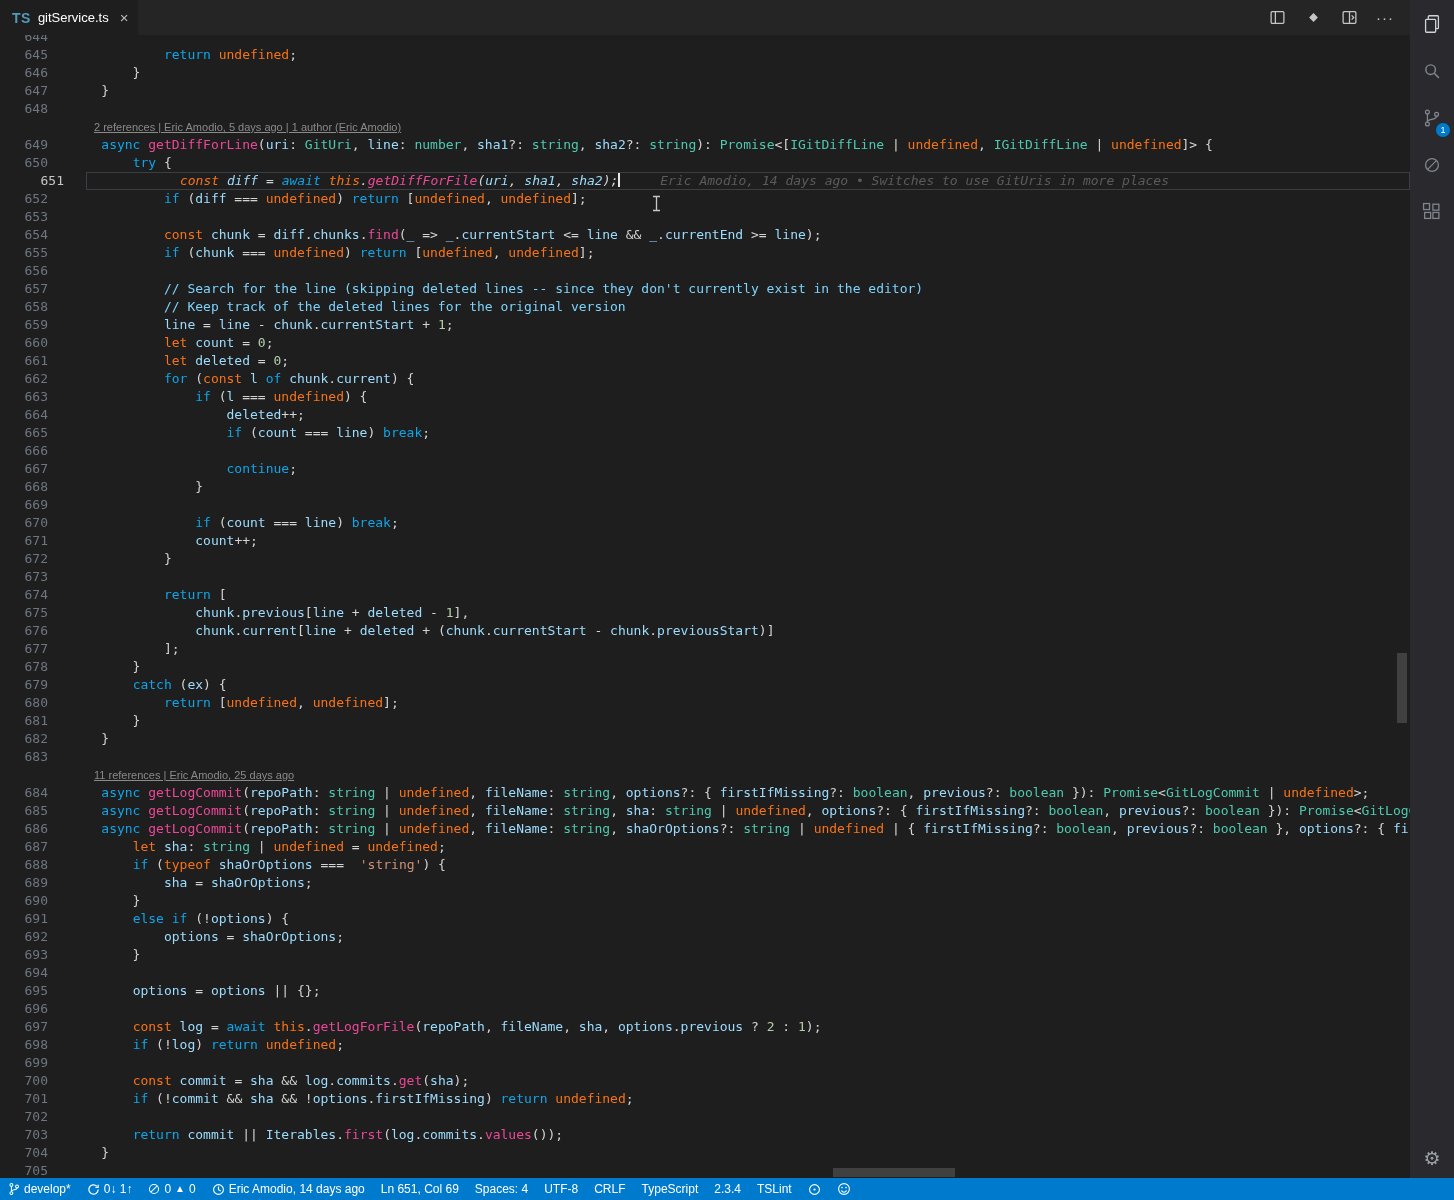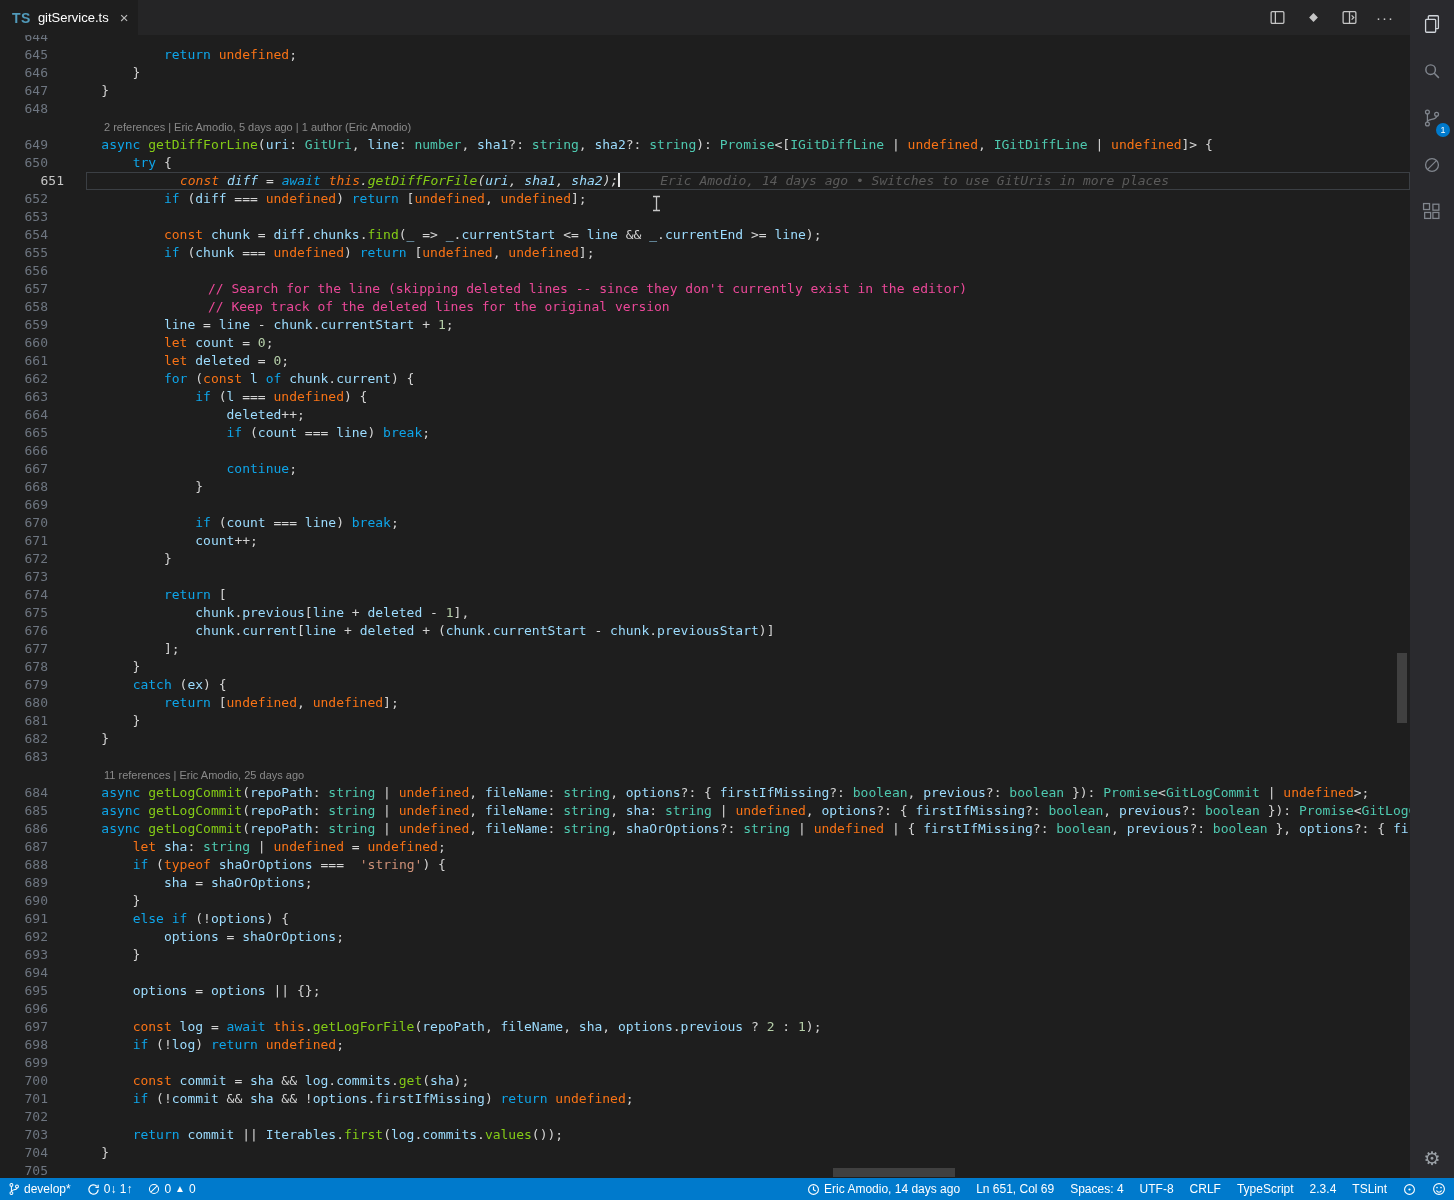--- a/index.html
+++ b/index.html
@@ -22,54 +22,54 @@
   
   .editor{position:absolute;top:35px;left:0;right:44px;bottom:22px;overflow:hidden;background:#1e1e1e;}
   .rows{margin-top:-7px;}
   .row{display:flex;height:18px;line-height:18px;white-space:pre;
        font-family:"DejaVu Sans Mono","Liberation Mono",monospace;font-size:13px;}
   .ln{flex:0 0 70px;box-sizing:border-box;padding-right:22px;text-align:right;color:#6e7681;
       font-family:"DejaVu Sans Mono","Liberation Mono",monospace;}
   .code{flex:1 1 auto;min-width:0;color:#d4d4d4;}
   .row.current .code{box-shadow:inset 0 0 0 1px #3b3f44;font-style:italic;}
   .row.current .ln{color:#c6c6c6;margin-left:16px;}
-  .lens{font-family:"Liberation Sans",sans-serif;font-size:11px;color:#8a8a8a;margin-left:34px;
-        line-height:18px;cursor:pointer;}
+  .lens{font-family:"Liberation Sans",sans-serif;font-size:11px;color:#8a8a8a;margin-left:24px;
+        line-height:18px;cursor:pointer;text-decoration:underline;}
   .cursor{display:inline-block;width:2px;height:14px;background:#e6e6e6;vertical-align:-2px;}
   .blame{color:#5b5b5b;margin-left:40px;}
 
   
   .tk-kw{color:#0ea5e9;}   
   .tk-st{color:#f97316;}   
-  .tk-fn{color:#84cc16;}   
+  .tk-fn{color:#ec4899;}   
   .tk-ty{color:#4ec9b0;}   
   .tk-va{color:#9cdcfe;}   
   .tk-nu{color:#b5cea8;}   
   .tk-sr{color:#ce9178;margin-left:8px;}   
-  .tk-cm{color:#ec4899;margin-left:44px;}   
+  .tk-cm{color:#7dd3fc;}   
   .tk-pn{color:#d4d4d4;}   
 
   .vscroll{position:absolute;top:618px;right:3px;width:10px;height:70px;background:rgba(121,121,121,.38);}
   .hscroll{position:absolute;bottom:1px;left:833px;width:122px;height:9px;background:rgba(121,121,121,.38);}
   .ibeam{position:absolute;left:651px;top:195px;z-index:6;opacity:.9;}
 
   
   .activitybar{position:absolute;top:0;right:0;bottom:22px;width:44px;background:#2a2a2e;
                display:flex;flex-direction:column;align-items:center;z-index:6;}
   .ab-item{width:44px;height:47px;display:flex;align-items:center;justify-content:center;
            color:#81868e;position:relative;cursor:pointer;}
   .ab-item.active{color:#d0d4da;}
   .badge{position:absolute;right:4px;bottom:4px;min-width:14px;height:14px;border-radius:8px;
          background:#007acc;color:#fff;font-size:9px;line-height:14px;text-align:center;
          font-family:"Liberation Sans",sans-serif;}
   .gear{margin-top:auto;margin-bottom:8px;font-size:19px;color:#9aa0a6;cursor:pointer;}
 
   
   .statusbar{position:absolute;left:0;right:0;bottom:0;height:22px;background:#007acc;color:#ffffff;
-             display:flex;align-items:center;justify-content:space-between;font-size:12px;z-index:7;}
+             display:flex;align-items:center;font-size:12px;z-index:7;}
   .sb-group{display:flex;align-items:center;height:100%;}
   .sb-item{display:flex;align-items:center;gap:4px;padding:0 8px;height:100%;cursor:pointer;white-space:nowrap;}
   .sb-item svg{display:block;}
   .warn-glyph{font-size:10px;line-height:1;}
 </style>
 </head>
 <body>
 
 <div class="app">
 

